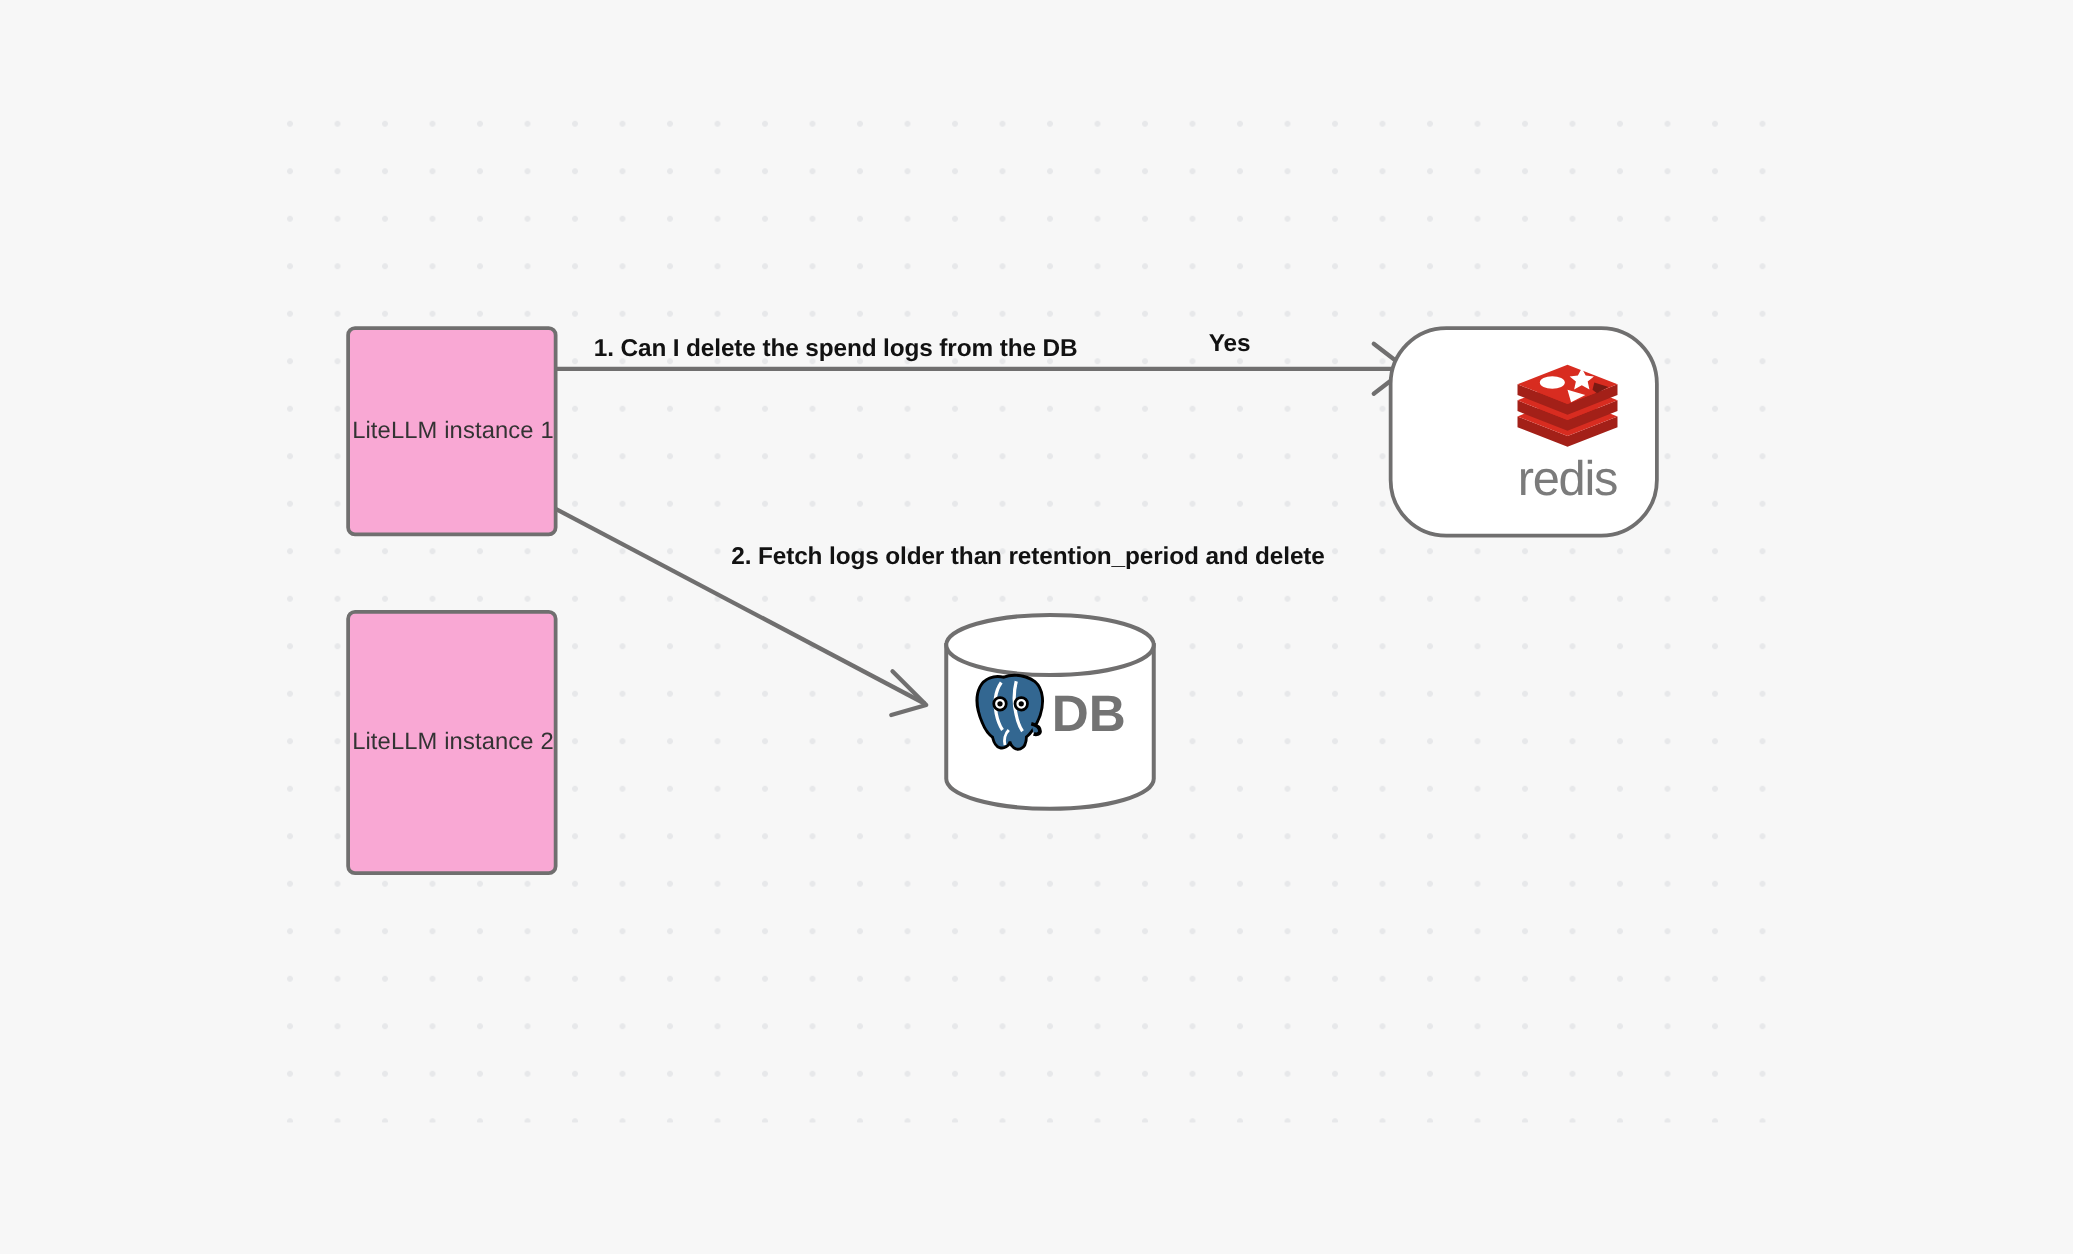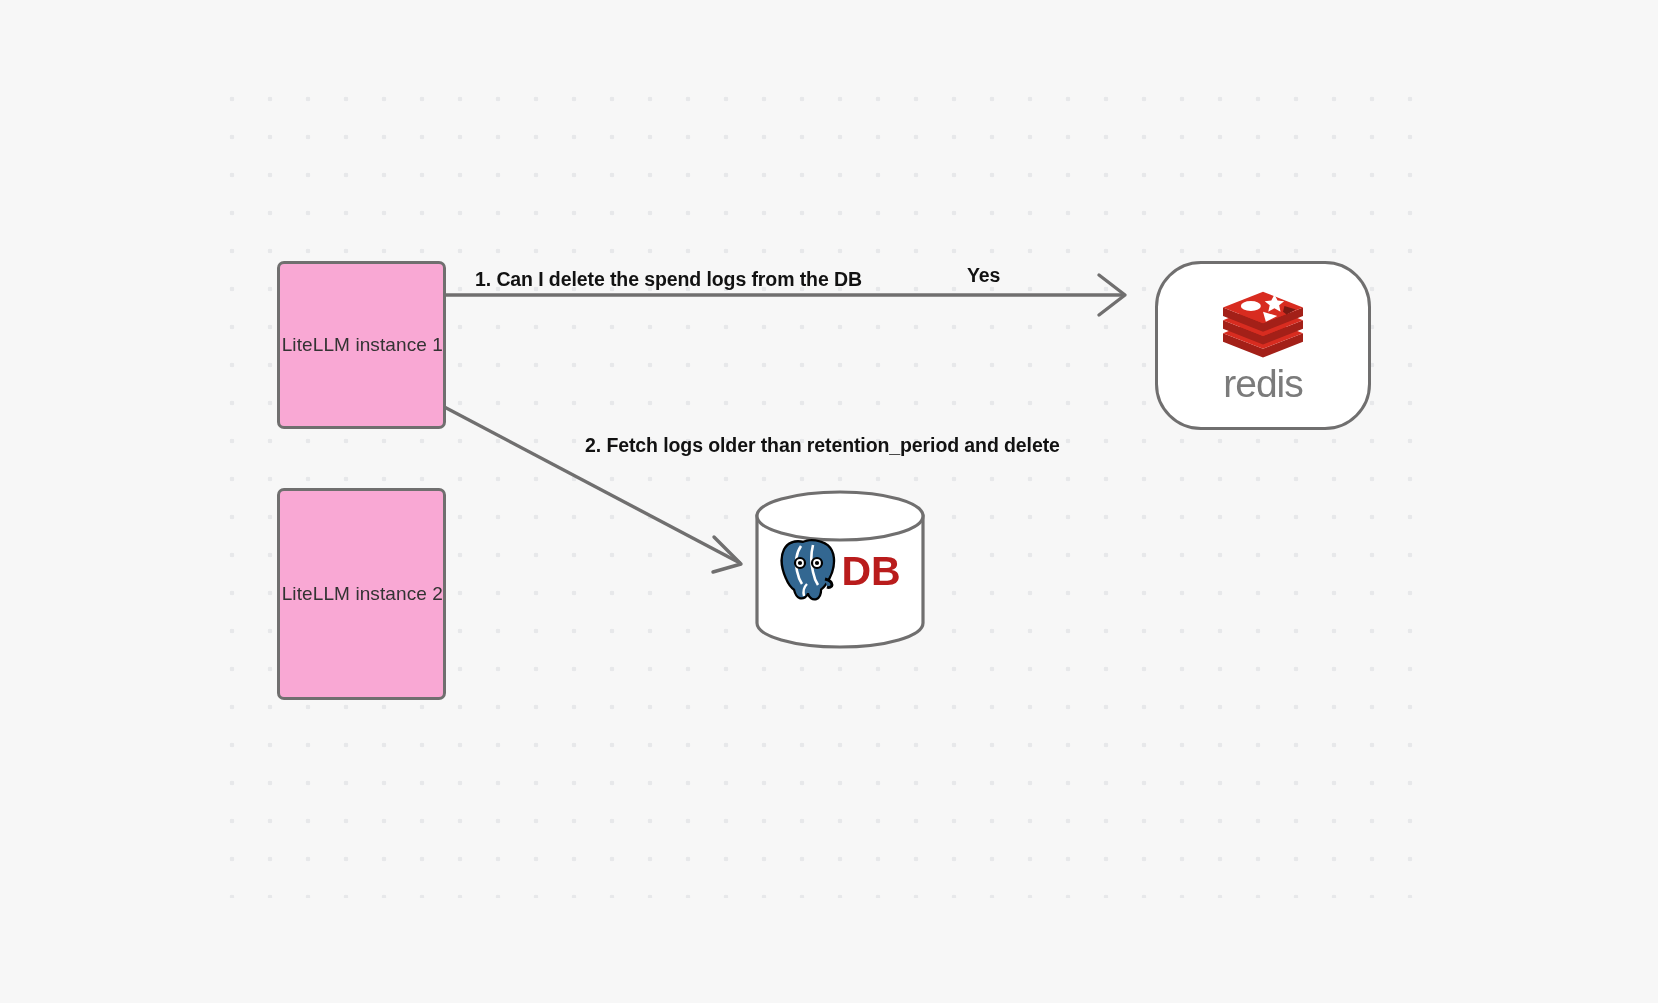--- a/index.html
+++ b/index.html
@@ -65,22 +65,21 @@
     left: 1111px;
     top: 261px;
     width: 216px;
     height: 169px;
     background: #ffffff;
     border: 3px solid #706f6f;
     border-radius: 46px;
     box-sizing: border-box;
     display: flex;
     align-items: center;
-    justify-content: center;
-    margin-left: 44px;
+    justify-content: flex-end;
   }
   #redis-logo-wrap {
     width: 140px;
     height: 120px;
     display: flex;
     flex-direction: column;
     align-items: center;
     justify-content: center;
   }
 
@@ -99,21 +98,21 @@
     width: 172px;
     height: 161px;
     display: flex;
     align-items: center;
     justify-content: center;
     gap: 2px;
   }
   #pg-db-text {
     font-size: 41px;
     font-weight: 700;
-    color: #b91c1c;
+    color: #737373;
     font-family: "Liberation Sans", sans-serif;
     line-height: 1;
     margin-left: -2px;
     margin-top: 4px;
   }
 
   
   .edge-label {
     position: absolute;
     font-size: 19.5px;

